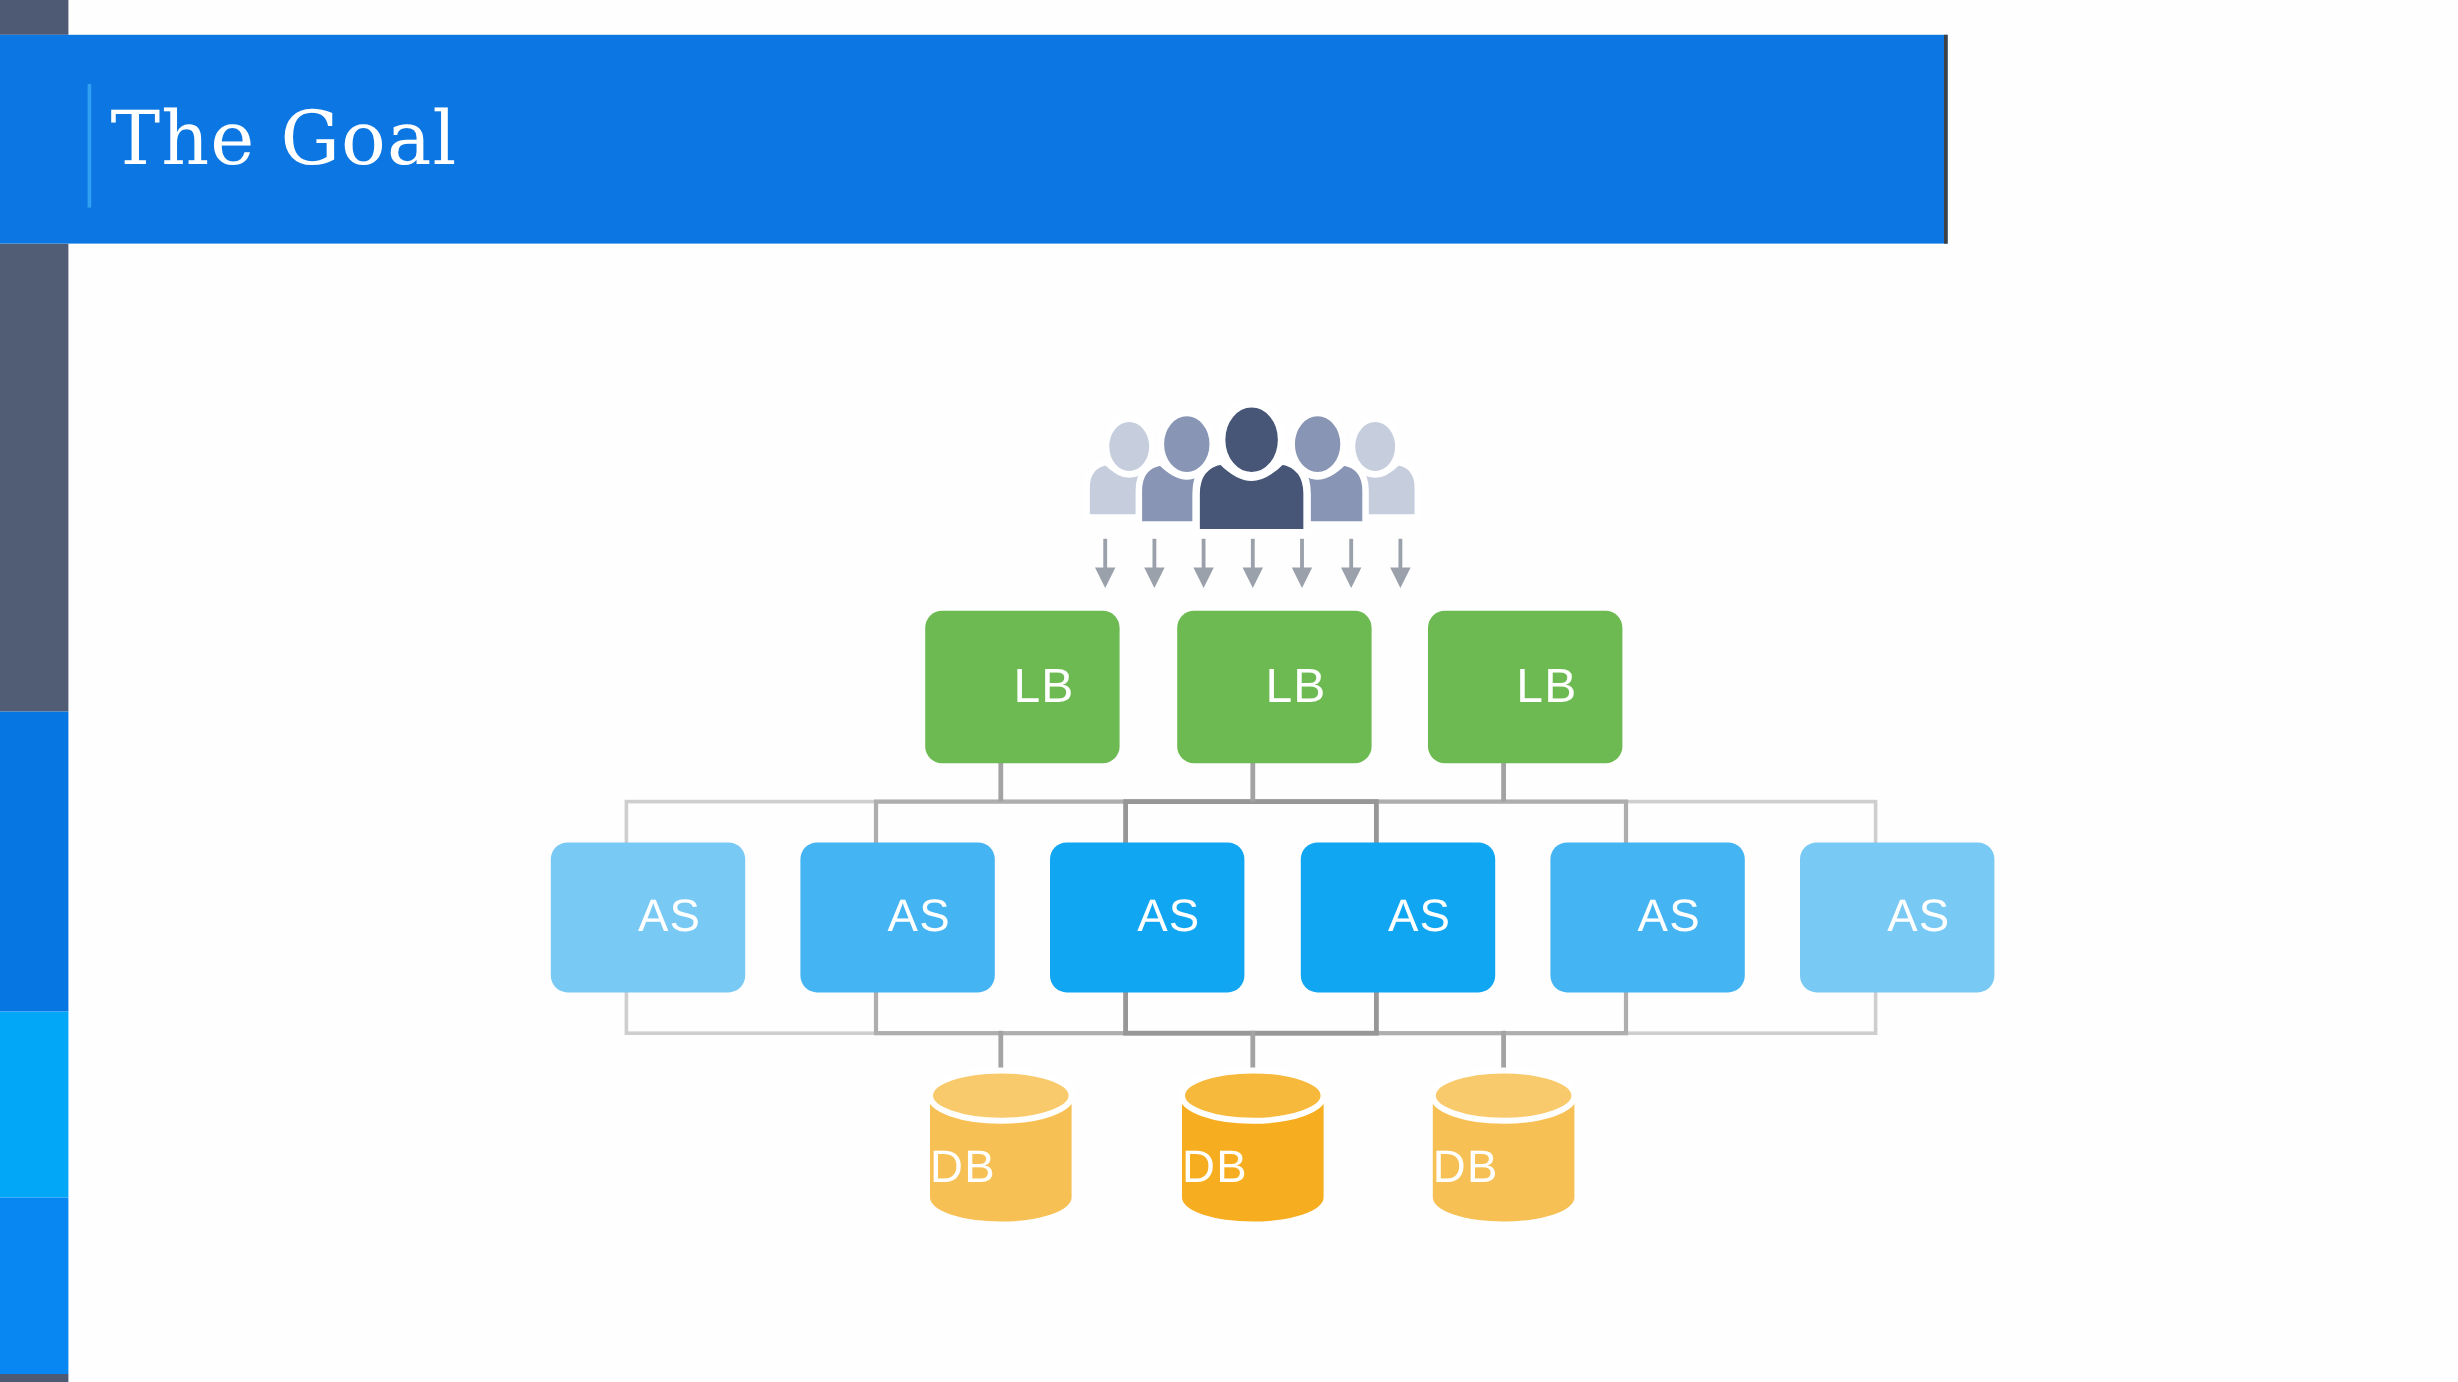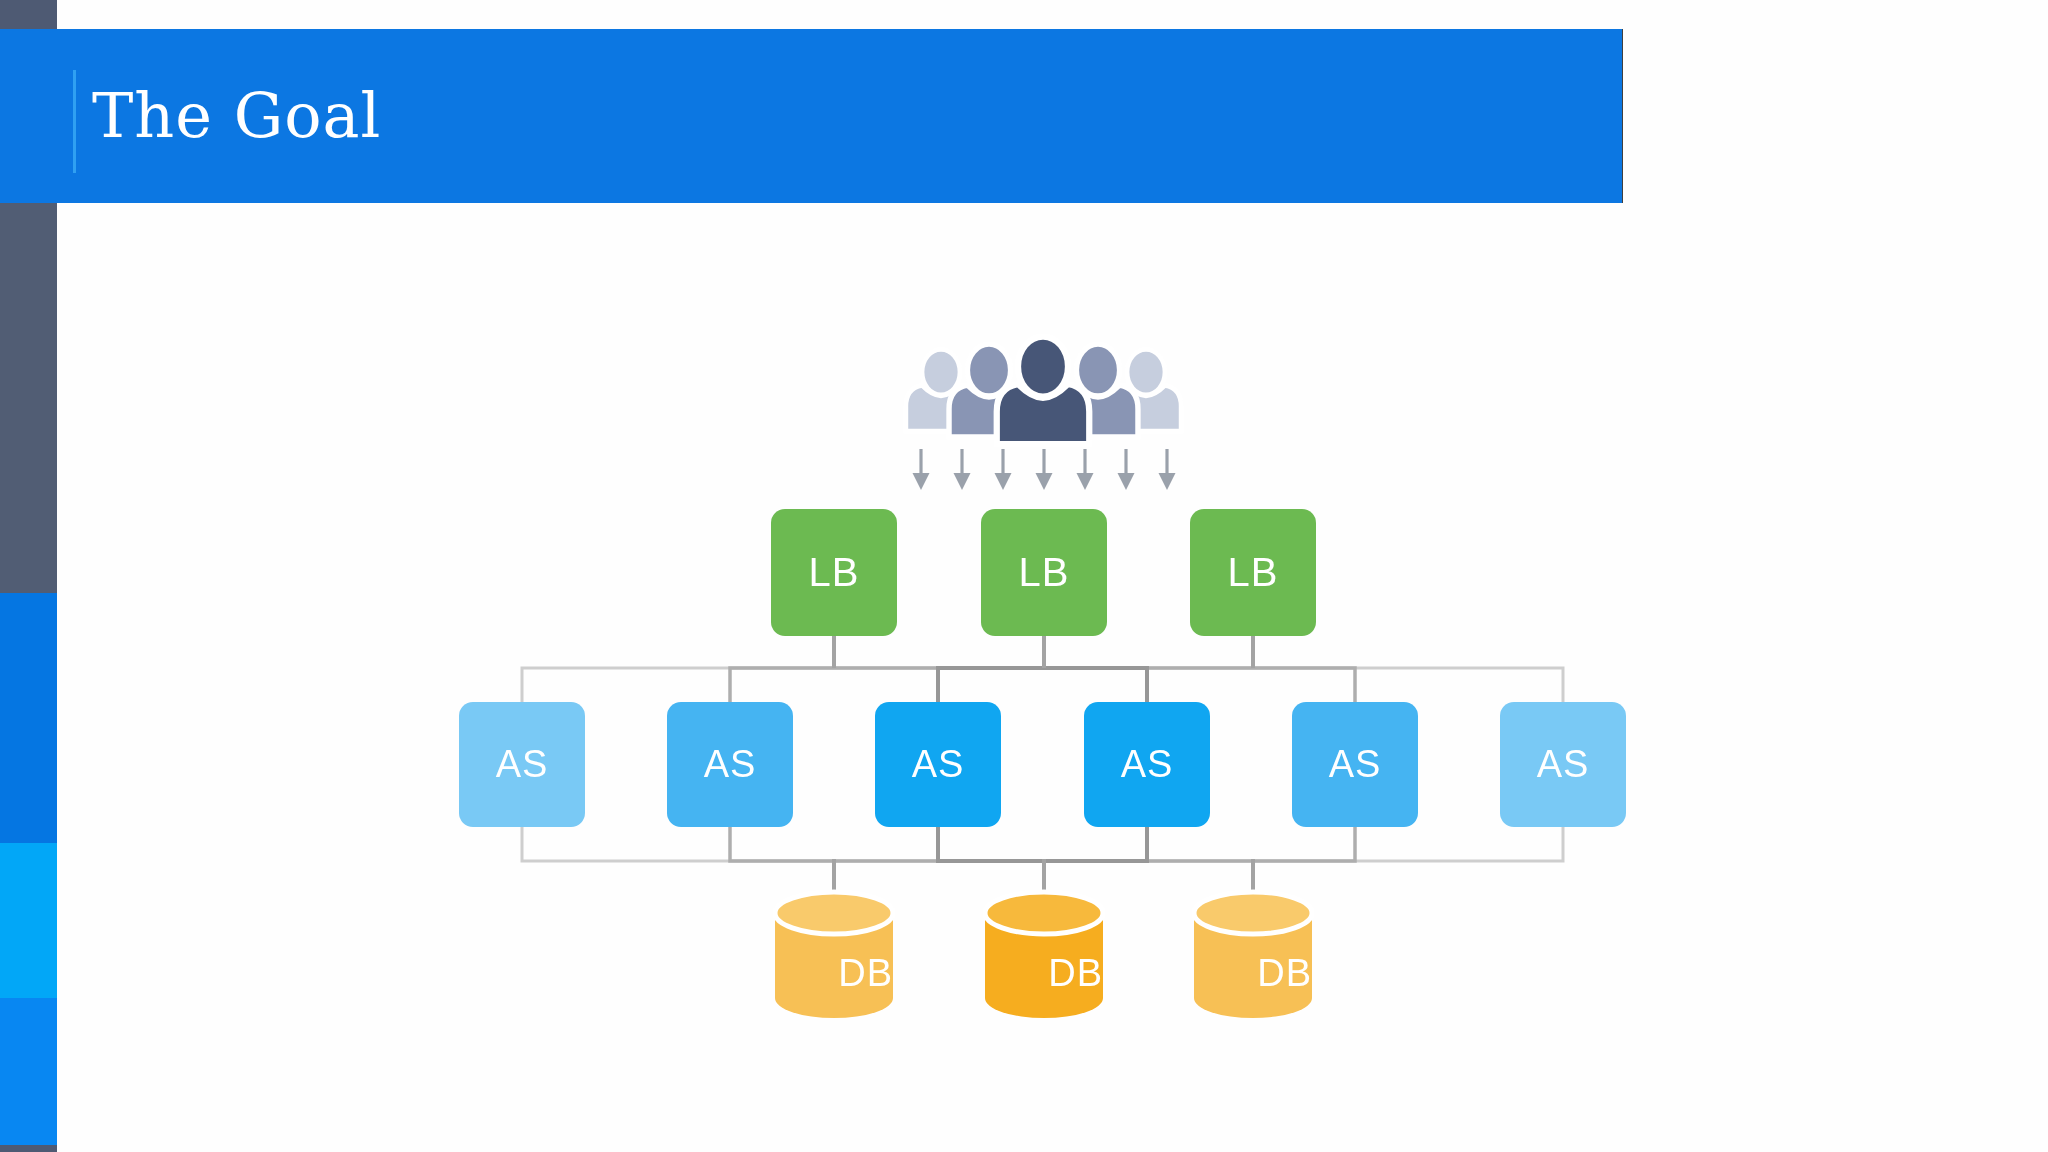--- a/index.html
+++ b/index.html
@@ -12,46 +12,46 @@
   .strip{position:absolute;left:0;width:57px;}
   .strip.s1{top:0;height:29px;background:var(--sidebar-dark-top);}
   .strip.s2{top:203px;height:390px;background:var(--sidebar-dark);}
   .strip.s3{top:593px;height:250px;background:var(--sidebar-blue);}
   .strip.s4{top:843px;height:155px;background:var(--sidebar-cyan);}
   .strip.s5{top:998px;height:147px;background:var(--sidebar-blue2);}
   .strip.s6{top:1145px;height:7px;background:var(--sidebar-dark-top);}
   
   .banner{
     position:absolute;left:0;top:29px;width:1623px;height:174px;
-    background:var(--banner);border-right:1px solid #404040;box-sizing:border-box;
+    background:var(--banner);border-right:3px solid #404040;box-sizing:border-box;
   }
   .accent{position:absolute;left:73px;top:41px;width:3px;height:103px;background:var(--accent-line);}
   .title{
     position:absolute;left:92px;top:56px;color:#ffffff;
     font-family:"DejaVu Serif","Liberation Serif",serif;
     font-size:62px;line-height:1.0;font-weight:400;letter-spacing:1px;white-space:nowrap;
   }
   
   .diagram-svg{position:absolute;left:0;top:0;width:2048px;height:1152px;}
   
   .node{
     position:absolute;display:flex;align-items:center;justify-content:center;
-    color:#ffffff;font-weight:300;letter-spacing:1px;border-radius:14px;
+    color:#ffffff;font-weight:300;letter-spacing:1px;border-radius:14px;padding-left:36px;
   }
   .lb{width:126px;height:127px;top:509px;background:var(--lb-green);font-size:40px;}
   .lb.n1{left:771px;} .lb.n2{left:981px;} .lb.n3{left:1190px;}
   .as{width:126px;height:125px;top:702px;font-size:38px;text-align:center;}
   .as.shade-light{background:var(--as-light);}
   .as.shade-medium{background:var(--as-medium);}
   .as.shade-bright{background:var(--as-bright);}
   .as.n1{left:459px;} .as.n2{left:667px;} .as.n3{left:875px;}
   .as.n4{left:1084px;} .as.n5{left:1292px;} .as.n6{left:1500px;}
   .db-label{
     position:absolute;top:938px;width:118px;height:70px;line-height:70px;
-    text-align:right;color:#ffffff;font-weight:300;font-size:38px;letter-spacing:1px;
+    text-align:left;color:#ffffff;font-weight:300;font-size:38px;letter-spacing:1px;
   }
   .db-label.n1{left:775px;} .db-label.n2{left:985px;} .db-label.n3{left:1194px;}
 </style>
 </head>
 <body>
 
 <div class="stage">
 
   <div class="strip s1"></div>
   <div class="strip s2"></div>

